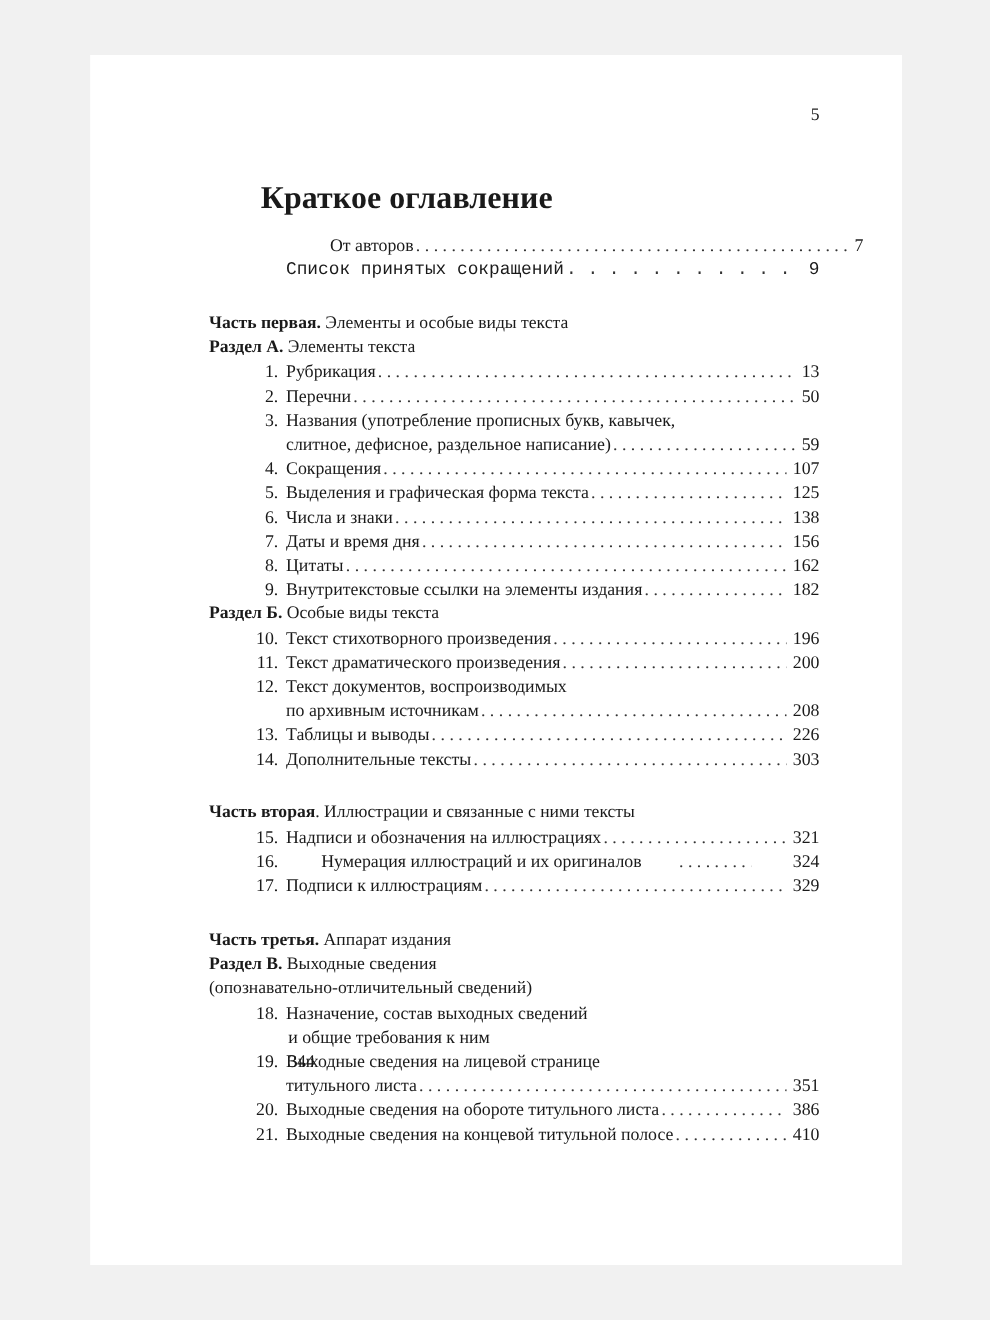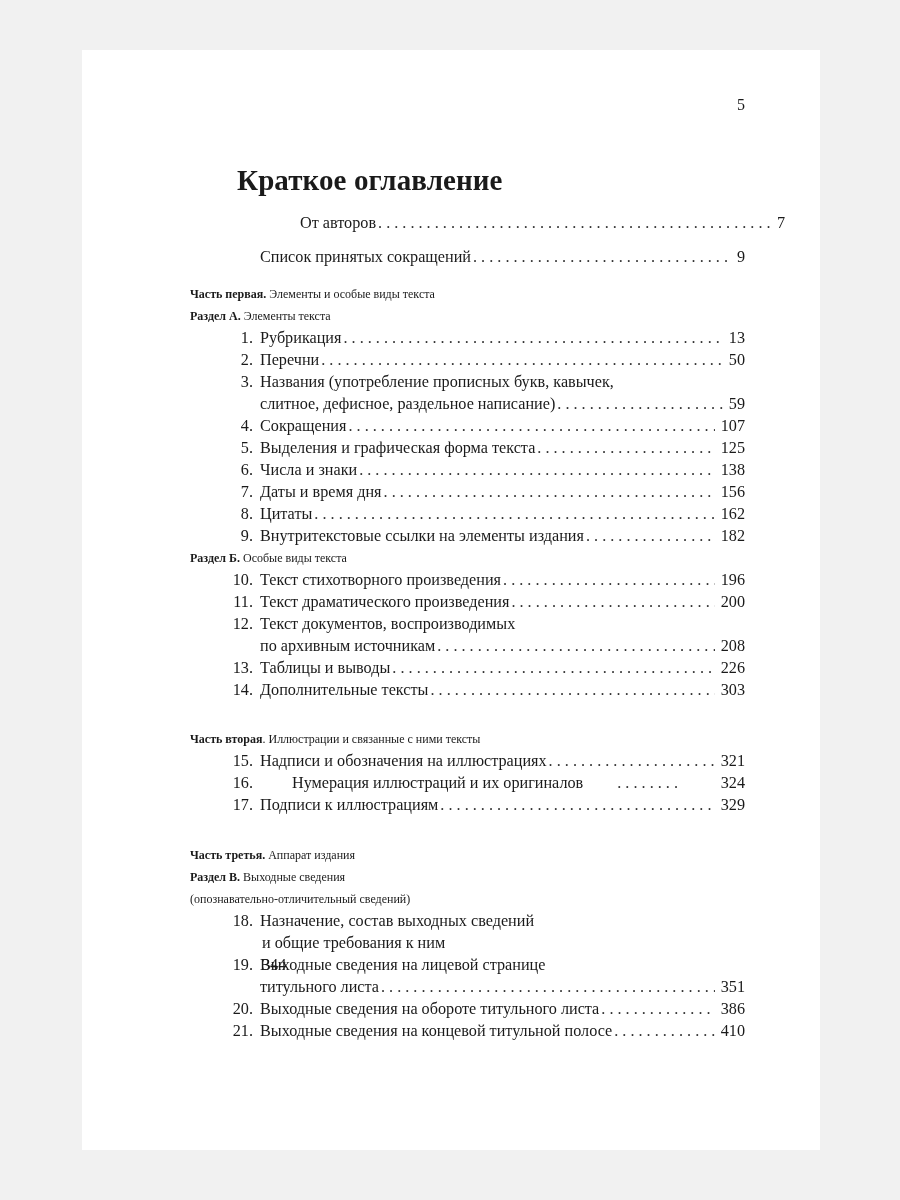--- a/index.html
+++ b/index.html
@@ -38,21 +38,21 @@
       top: 114px;
       font-size: 29px;
       font-weight: bold;
       font-family: "Liberation Serif", serif;
       letter-spacing: 0.1px;
     }
     .line {
       position: absolute;
       height: 22px;
       line-height: 22px;
-      font-size: 12px;
+      font-size: 16px;
       font-family: "Liberation Serif", serif;
       white-space: nowrap;
     }
     .toc-row {
       position: absolute;
       display: flex;
       align-items: baseline;
       height: 22px;
       line-height: 22px;
       font-size: 16.2px;
@@ -94,21 +94,21 @@
 <div class="page">
 
   <div class="page-number">5</div>
   <div class="title">Краткое оглавление</div>
 
   <div class="toc-row" style="left:178px; top:162px; width:485px;margin-left:40px;">
     <span class="label">От авторов</span>
     <span class="dots"></span>
     <span class="pg">7</span>
   </div>
-  <div class="toc-row" style="left:178px; top:196px; width:485px;">
+  <div class="toc-row" style="left:178px; top:184px; width:485px;font-family:Liberation Mono, monospace;">
     <span class="label">Список принятых сокращений</span>
     <span class="dots"></span>
     <span class="pg">9</span>
   </div>
 
   <div class="line" style="left:108px; top:233px;">
     <span class="bold">Часть первая.</span><span> Элементы и особые виды текста</span>
   </div>
   <div class="line" style="left:108px; top:255px;">
     <span class="bold">Раздел А.</span><span> Элементы текста</span>

